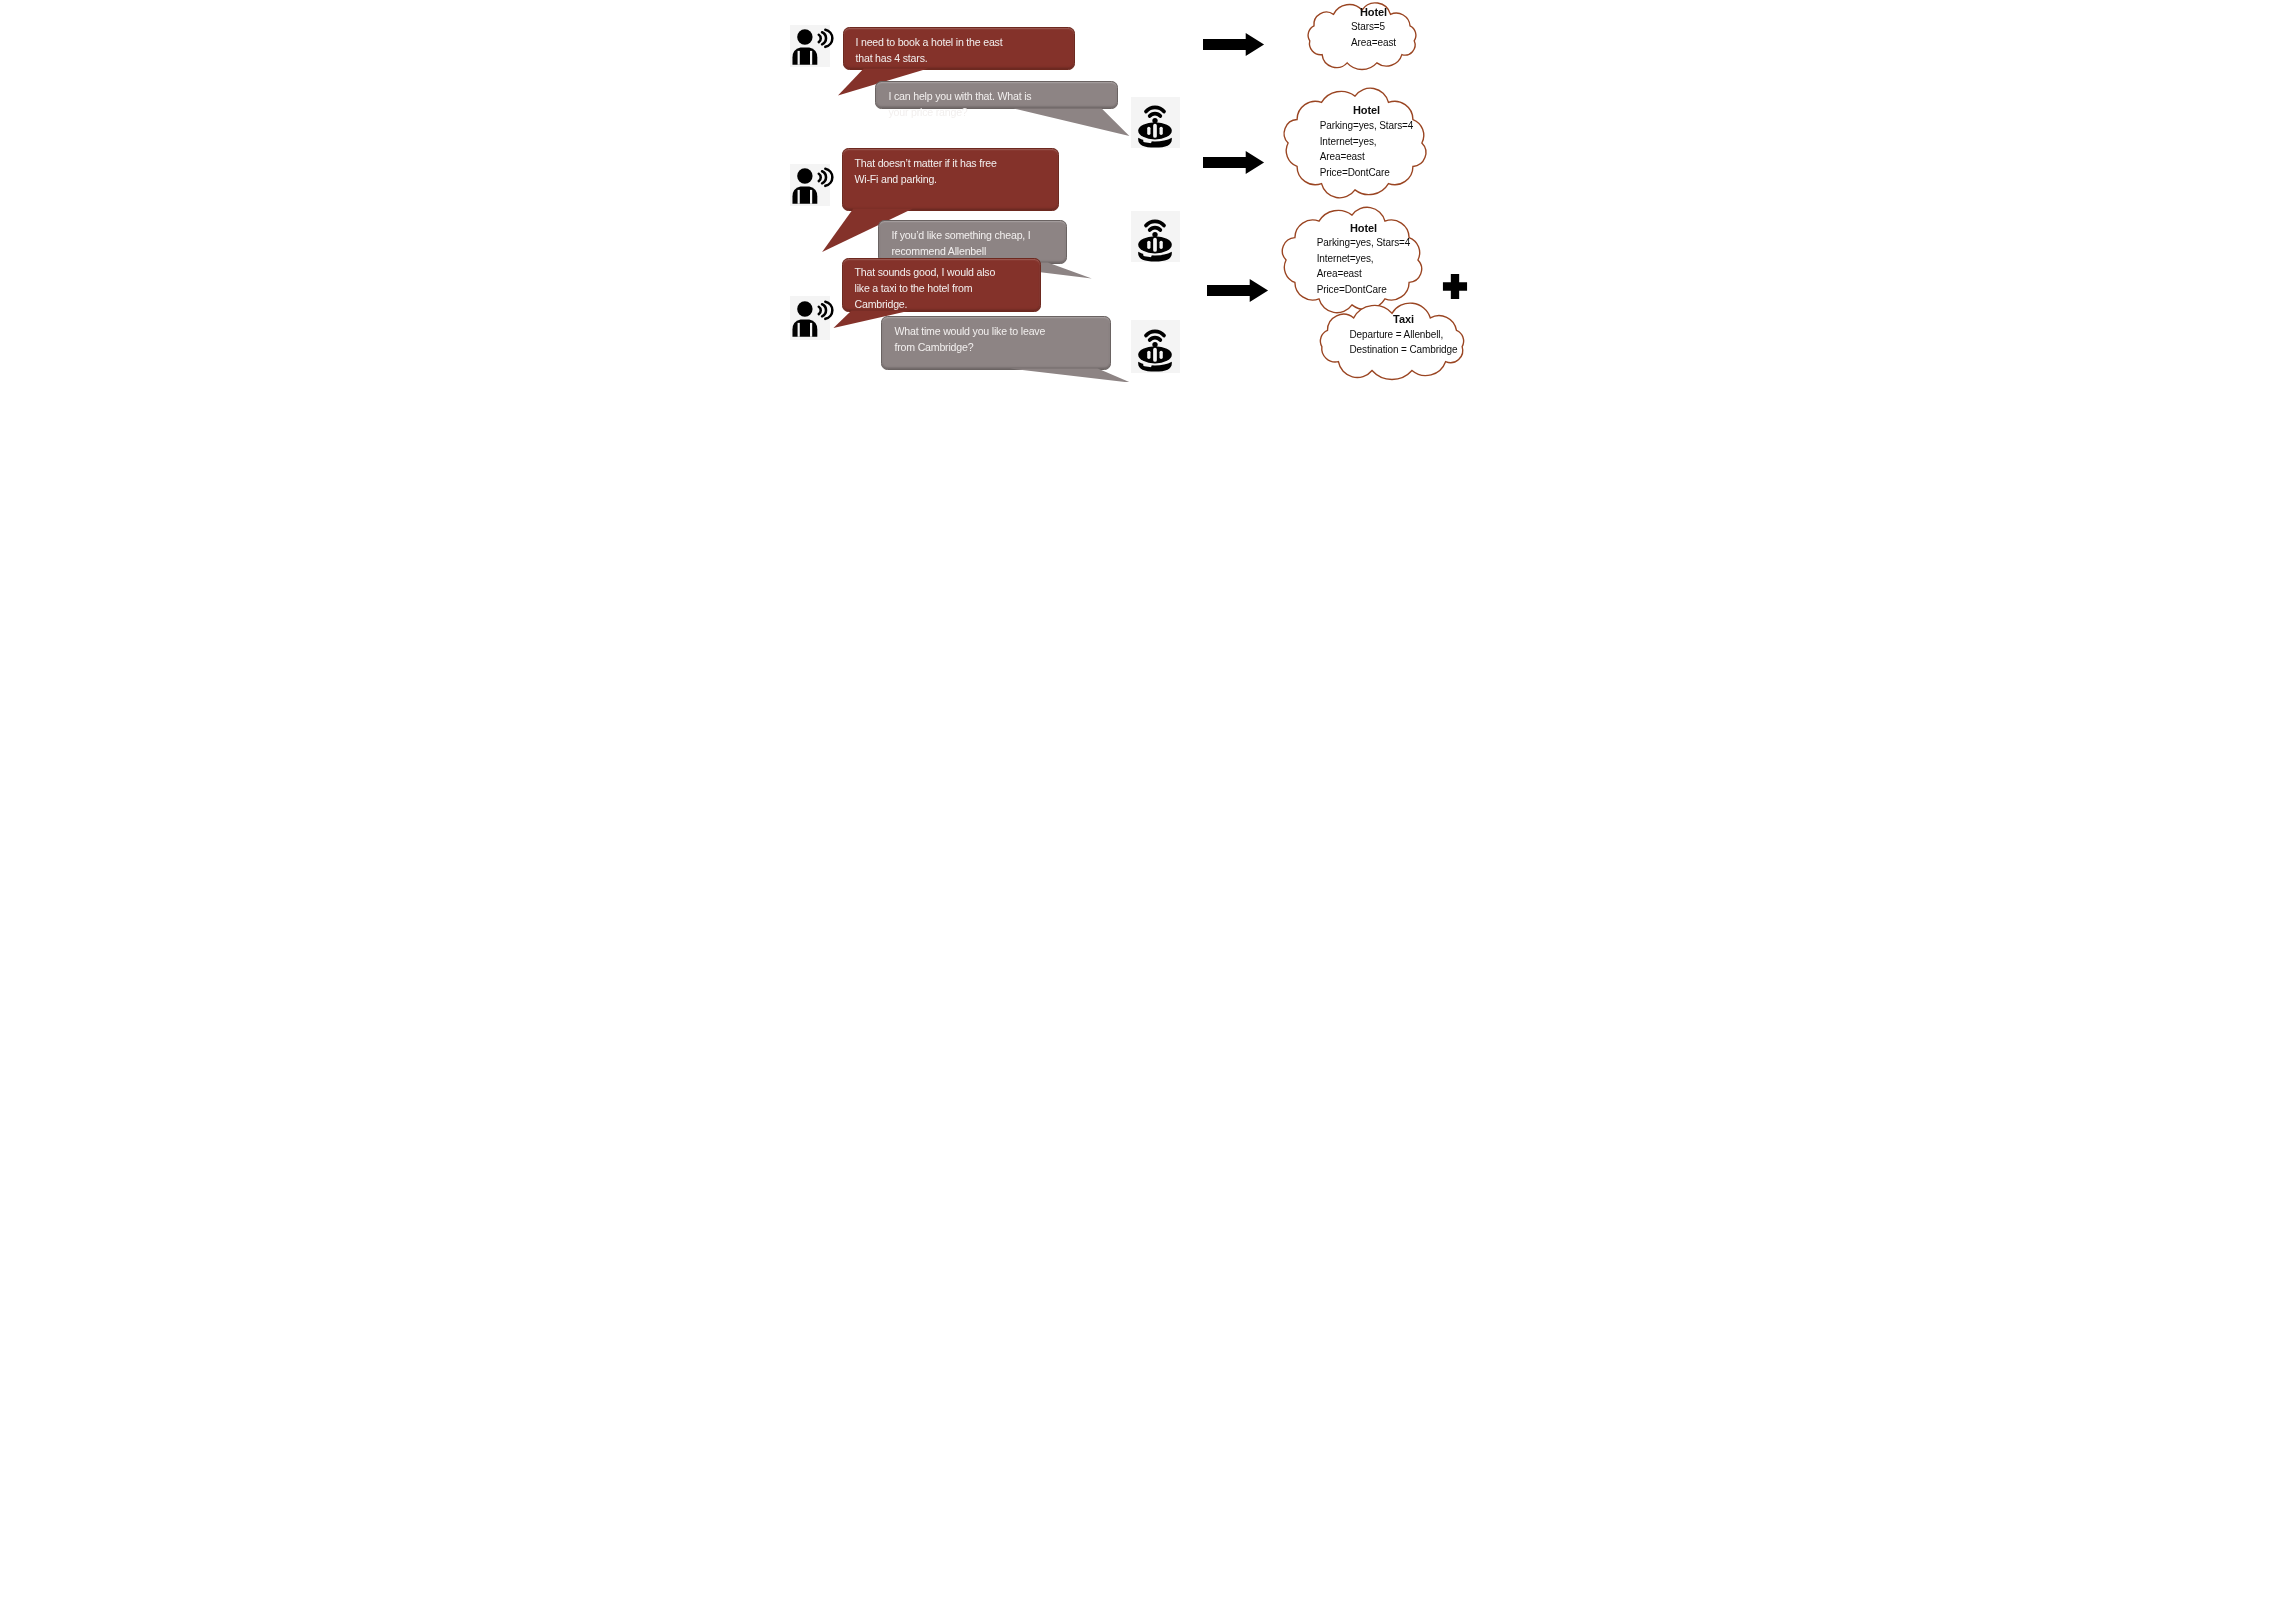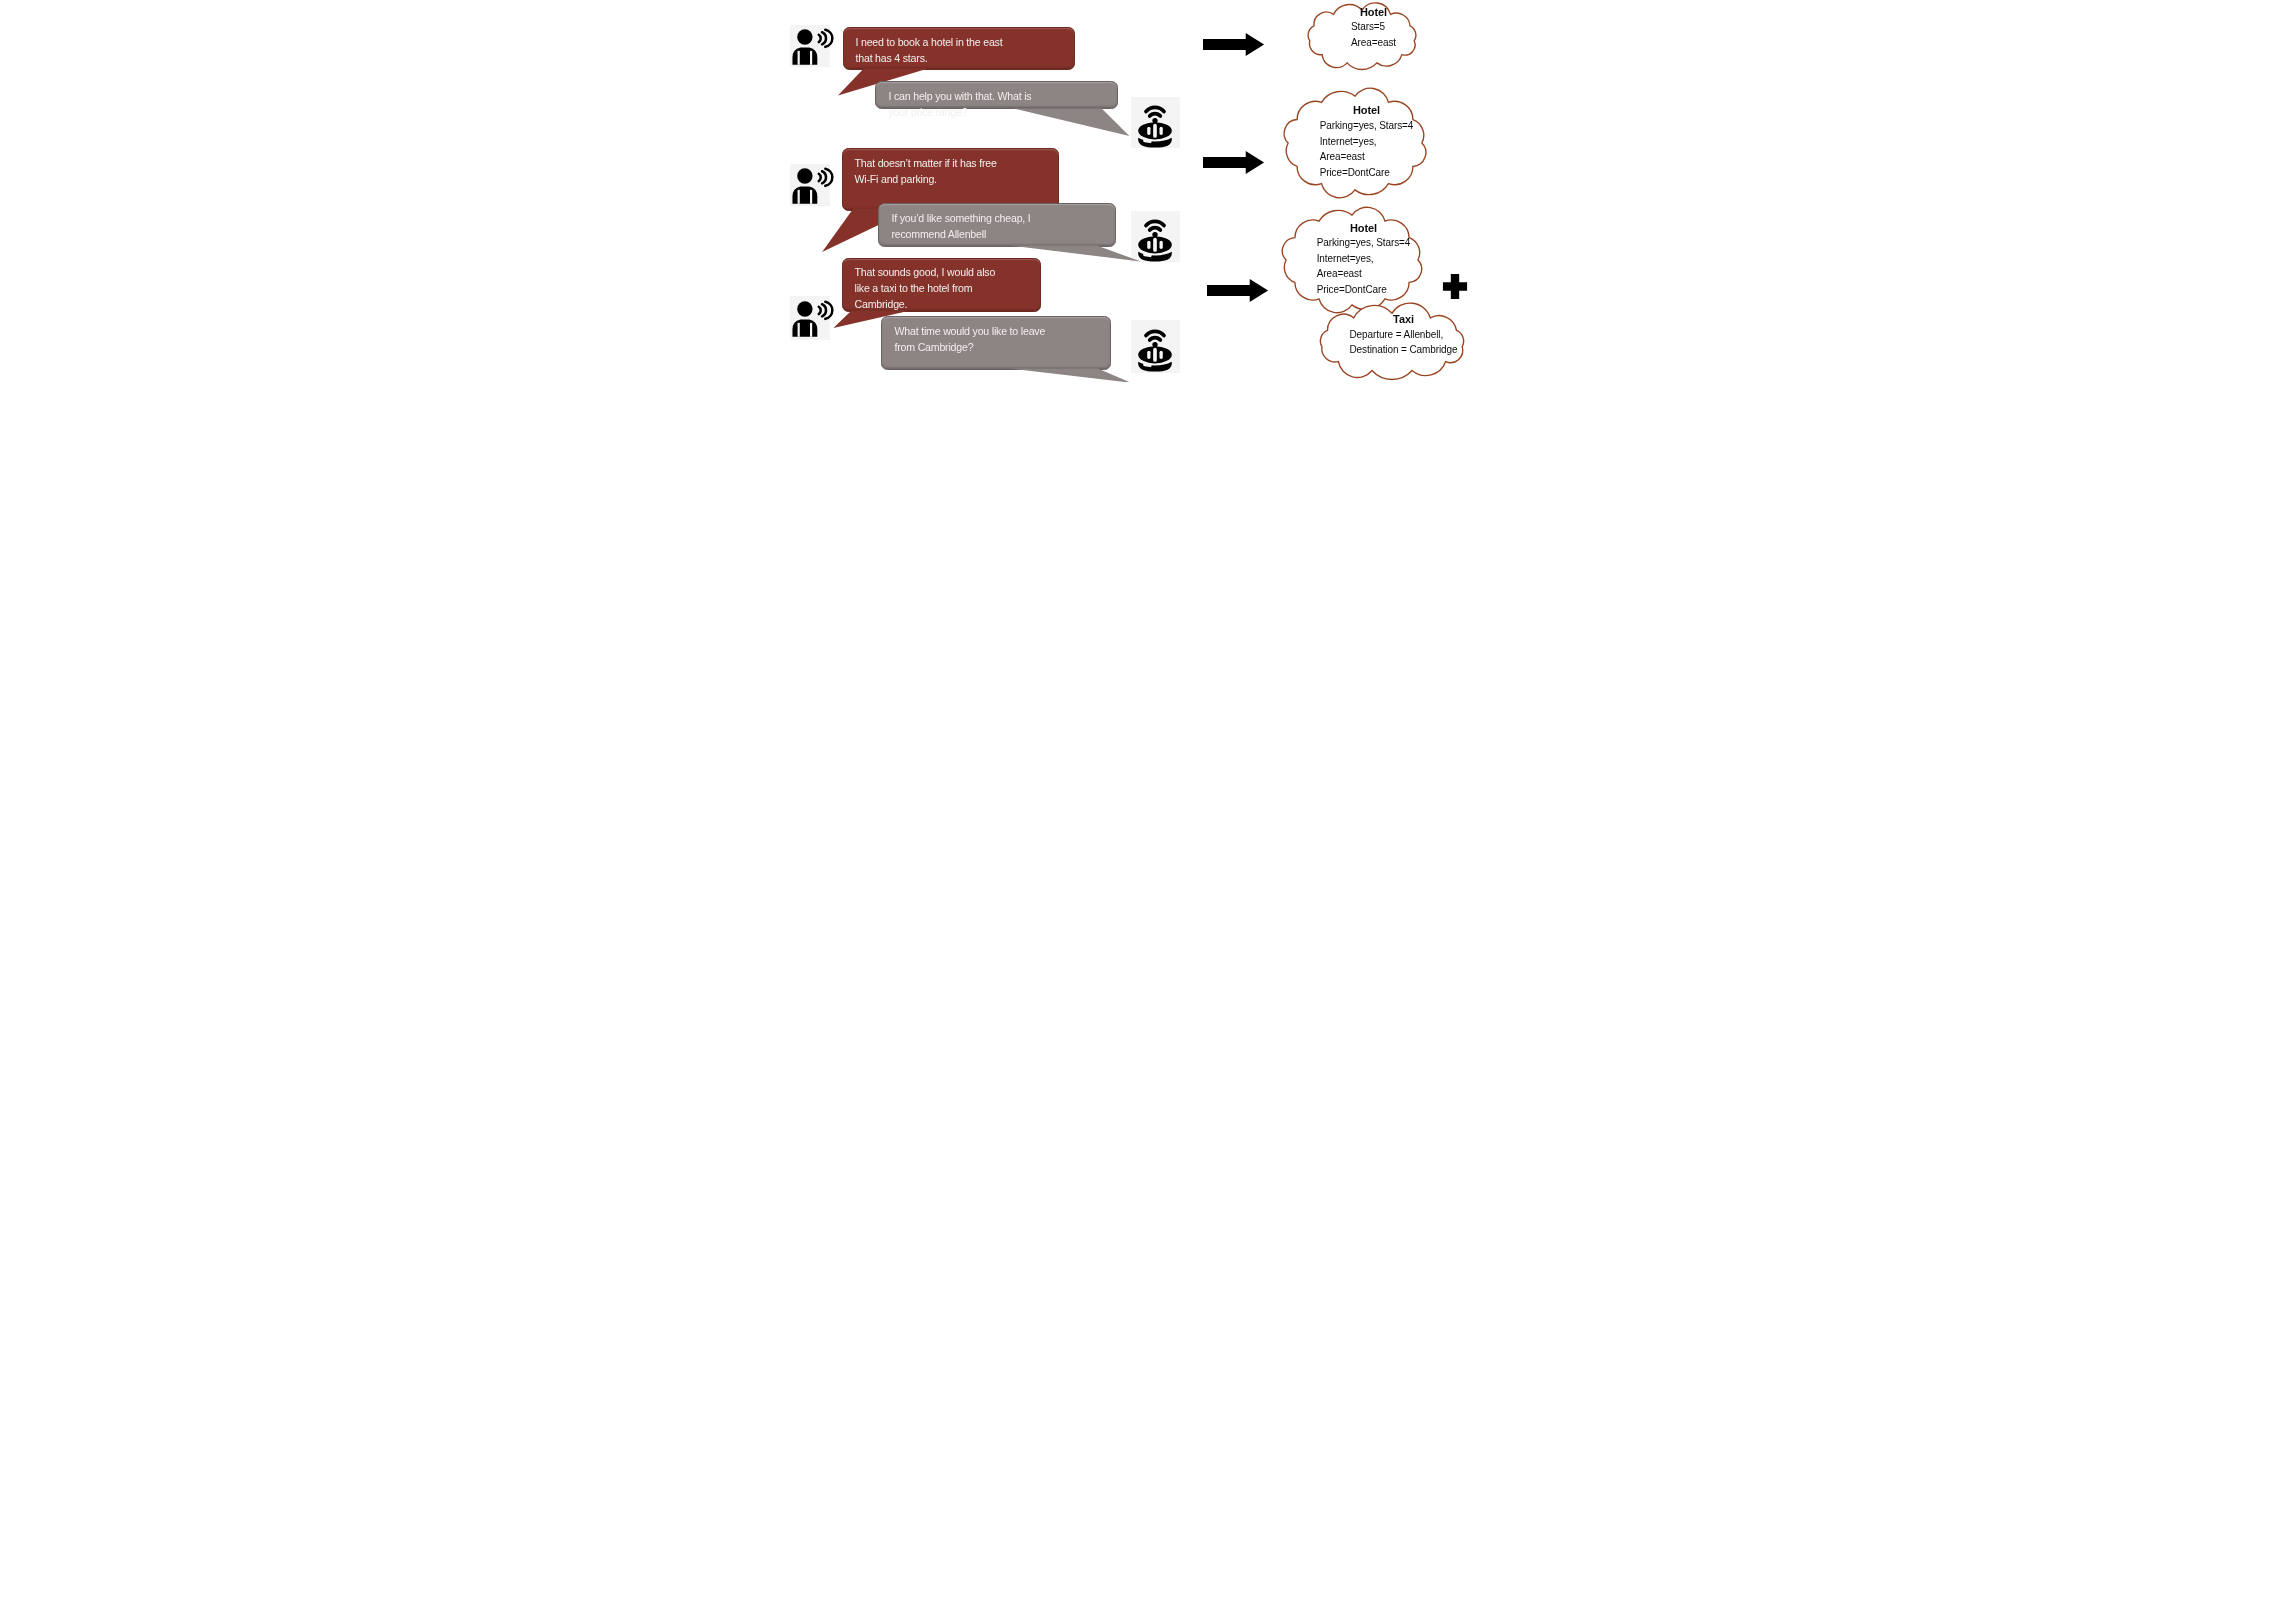--- a/index.html
+++ b/index.html
@@ -131,21 +131,21 @@
   </div>
 
   <div class="bubble user" style="left:54px;top:148px;width:217px;height:63px;padding:6.4px 0 0 12px">
     <div class="btxt">That doesn’t matter if it has free
 Wi-Fi and parking.</div>
     <svg class="tail" style="left:-22px;bottom:-43px" width="106" height="45" viewBox="0 0 230 98">
       <polygon class="user-fill" points="70,1 200,1 2,96"></polygon>
     </svg>
   </div>
 
-  <div class="bubble sys" style="left:90px;top:203px;width:238px;height:44px;padding:5.5px 0 0 13px">
+  <div class="bubble sys" style="left:90px;top:220px;width:189px;height:44px;padding:5.5px 0 0 13px">
     <div class="btxt">If you’d like something cheap, I
 recommend Allenbell</div>
     <svg class="tail" style="right:-27px;bottom:-16.5px" width="138" height="17.4" viewBox="0 0 300 38">
       <polygon class="sys-fill" points="12,1 202,1 298,36"></polygon>
     </svg>
   </div>
 
   <div class="bubble user" style="left:54px;top:258px;width:199px;height:54px;padding:4.6px 0 0 12px">
     <div class="btxt">That sounds good, I would also
 like a taxi to the hotel from

